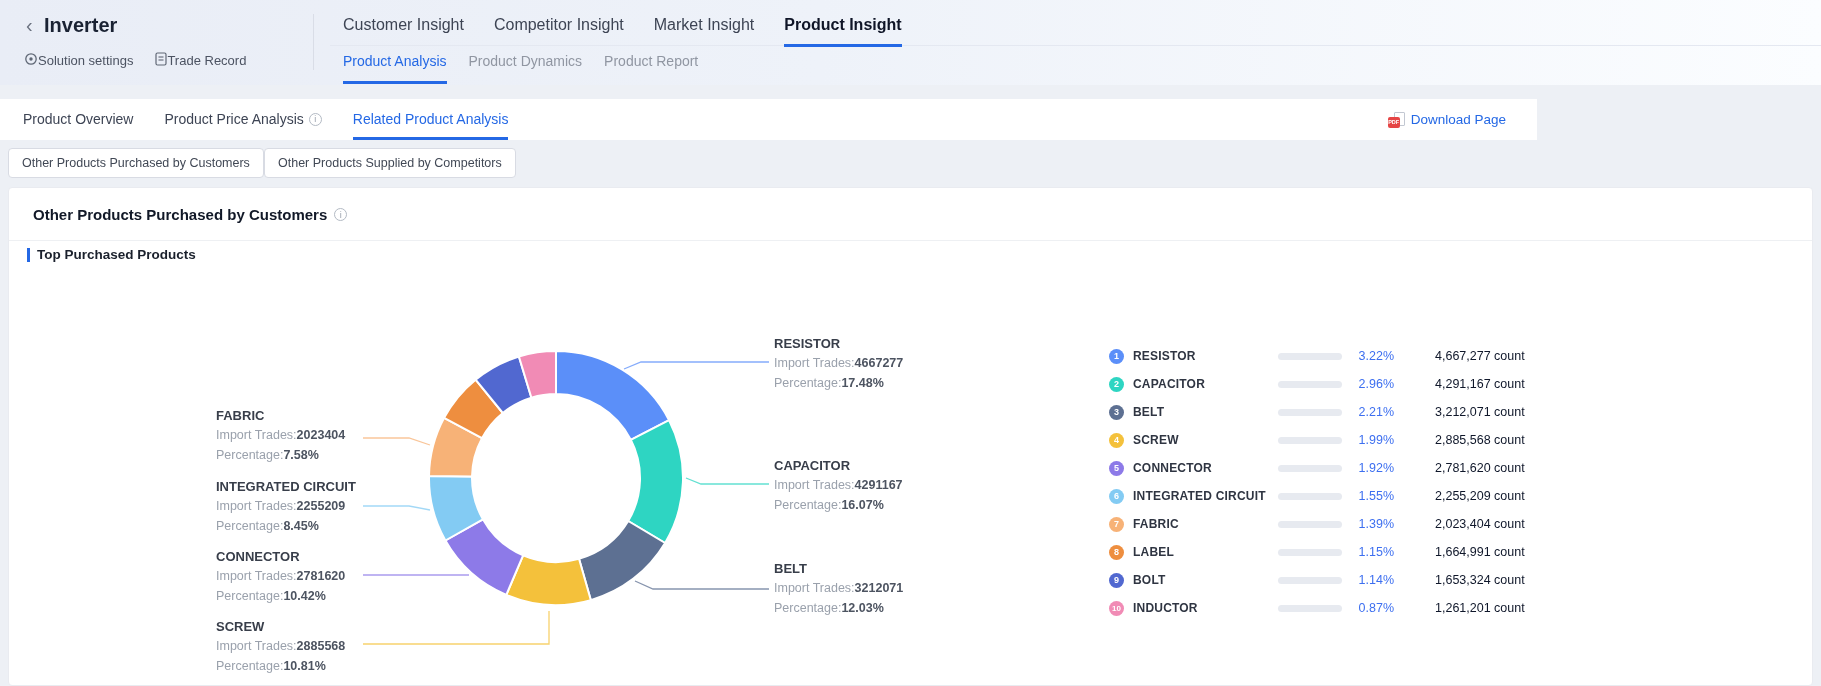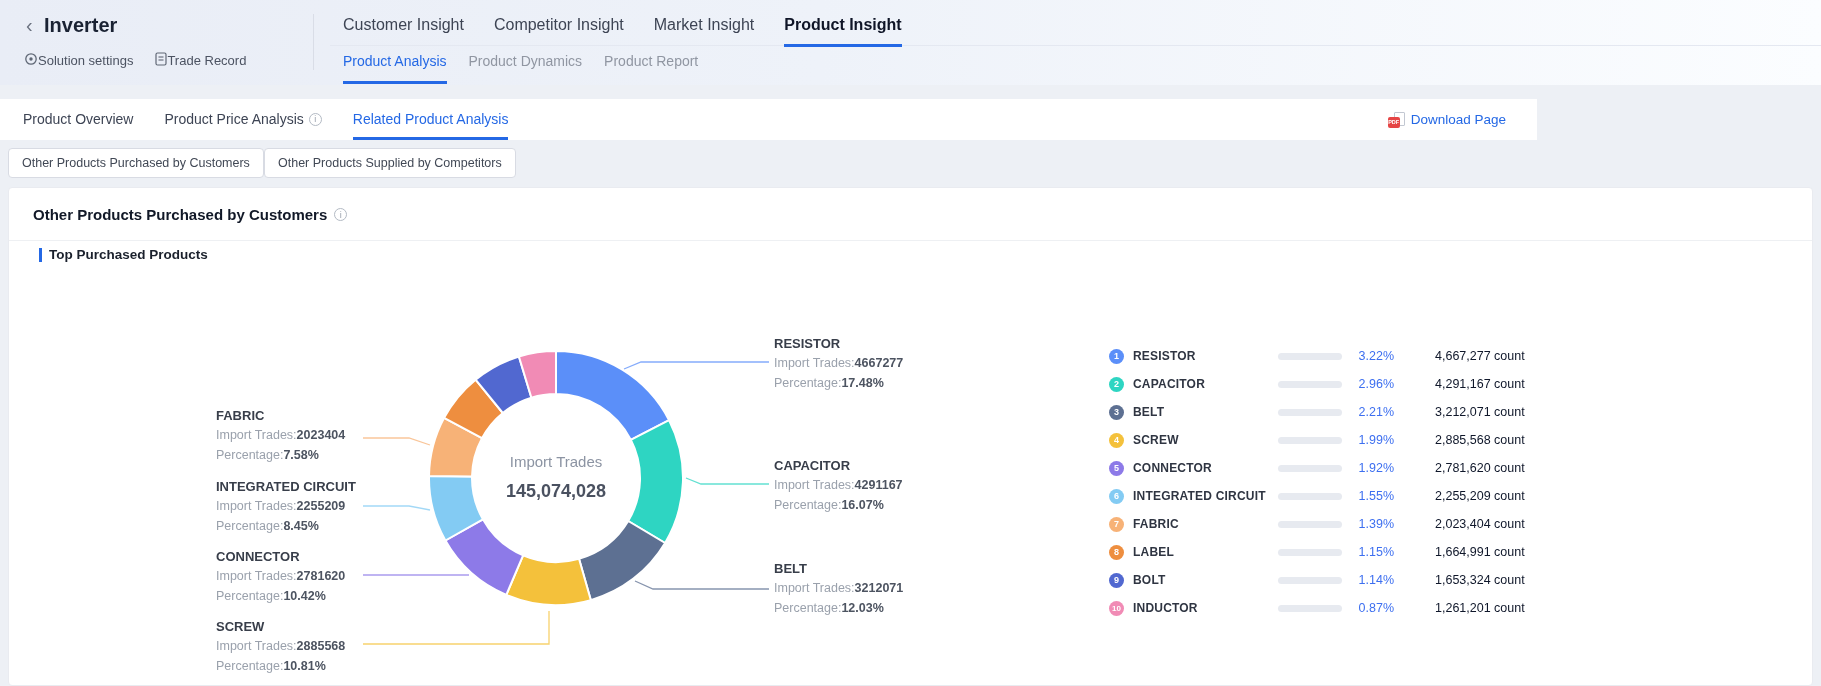--- a/index.html
+++ b/index.html
@@ -37,21 +37,21 @@
   
   .filter-btn { position:absolute; top:148px; height:30px; background:#fff; border:1px solid #d8dbe3;
     border-radius:4px; font-size:12.5px; color:#414855; padding:0 13px; display:flex; align-items:center; cursor:pointer; }
 
   
   .card { position:absolute; left:8px; top:187px; width:1805px; height:499px; background:#fff;
     border-radius:4px; border:1px solid #e9ebf0; }
   .card-title-row { position:absolute; left:24px; top:18px; display:flex; align-items:center; gap:7px; }
   .card-title { font-size:15px; font-weight:700; color:#111827; }
   .card-divider { position:absolute; left:0; top:52px; width:100%; height:1px; background:#eef0f3; }
-  .subtitle-row { position:absolute; left:18px; top:59px; display:flex; align-items:center; gap:7px;margin-left:12px; }
+  .subtitle-row { position:absolute; left:18px; top:59px; display:flex; align-items:center; gap:7px; }
   .subtitle-bar { width:3px; height:14px; background:#2468e5; }
   .subtitle { font-size:13.5px; font-weight:700; color:#1a202c; }
 
   
   .chart-svg { position:absolute; left:150px; top:60px; width:700px; height:480px; pointer-events:none; }
   .chart-svg path { pointer-events:auto; }
   .donut-center { position:absolute; left:447px; top:265px; width:200px; text-align:center; pointer-events:none; }
   .donut-center .c-label { font-size:15px; color:#8c94a3; }
   .donut-center .c-value { margin-top:11px; font-size:18px; font-weight:600; color:#4a5160; }
 
@@ -172,24 +172,20 @@
       <path d="M359.9,108.5 A127,127 0 0 1 397.0,103.0 L397.0,146.0 A84,84 0 0 0 372.4,149.7 Z" fill="#F18BB5" stroke="#fff" stroke-width="2" stroke-linejoin="round"></path>
       <polyline points="610,114 482,114 465,121" fill="none" stroke="#5B8FF9" stroke-width="1.3" opacity="0.75"></polyline>
       <polyline points="610,236 542,236 527,230" fill="none" stroke="#2ED5C2" stroke-width="1.3" opacity="0.75"></polyline>
       <polyline points="610,341 494,341 476,333" fill="none" stroke="#5D7092" stroke-width="1.3" opacity="0.75"></polyline>
       <polyline points="204,396 390,396 390,363" fill="none" stroke="#F4C13B" stroke-width="1.3" opacity="0.75"></polyline>
       <polyline points="204,327 287,327 310,327" fill="none" stroke="#8D7AE8" stroke-width="1.3" opacity="0.75"></polyline>
       <polyline points="204,258 250,258 271,262" fill="none" stroke="#83CBF3" stroke-width="1.3" opacity="0.75"></polyline>
       <polyline points="204,190 250,190 271,197" fill="none" stroke="#F7B277" stroke-width="1.3" opacity="0.75"></polyline>
     </svg>
 
-  <div class="donut-center">
-    <div class="c-label">Import Trades</div>
-    <div class="c-value">145,074,028</div>
-  </div>
 
   <div id="callouts">
       <div class="callout" style="left: 765px; top: 146px;">
         <div class="co-name">RESISTOR</div>
         <div class="co-line"><span>Import Trades:</span><b>4667277</b></div>
         <div class="co-line"><span>Percentage:</span><b>17.48%</b></div>
       </div>
       <div class="callout" style="left: 765px; top: 268px;">
         <div class="co-name">CAPACITOR</div>
         <div class="co-line"><span>Import Trades:</span><b>4291167</b></div>

